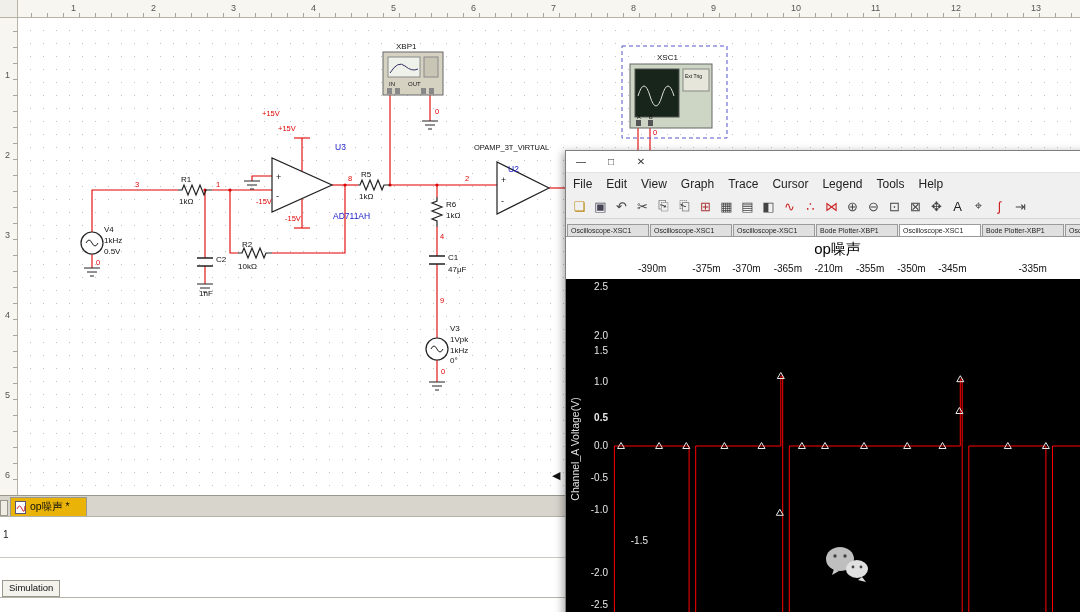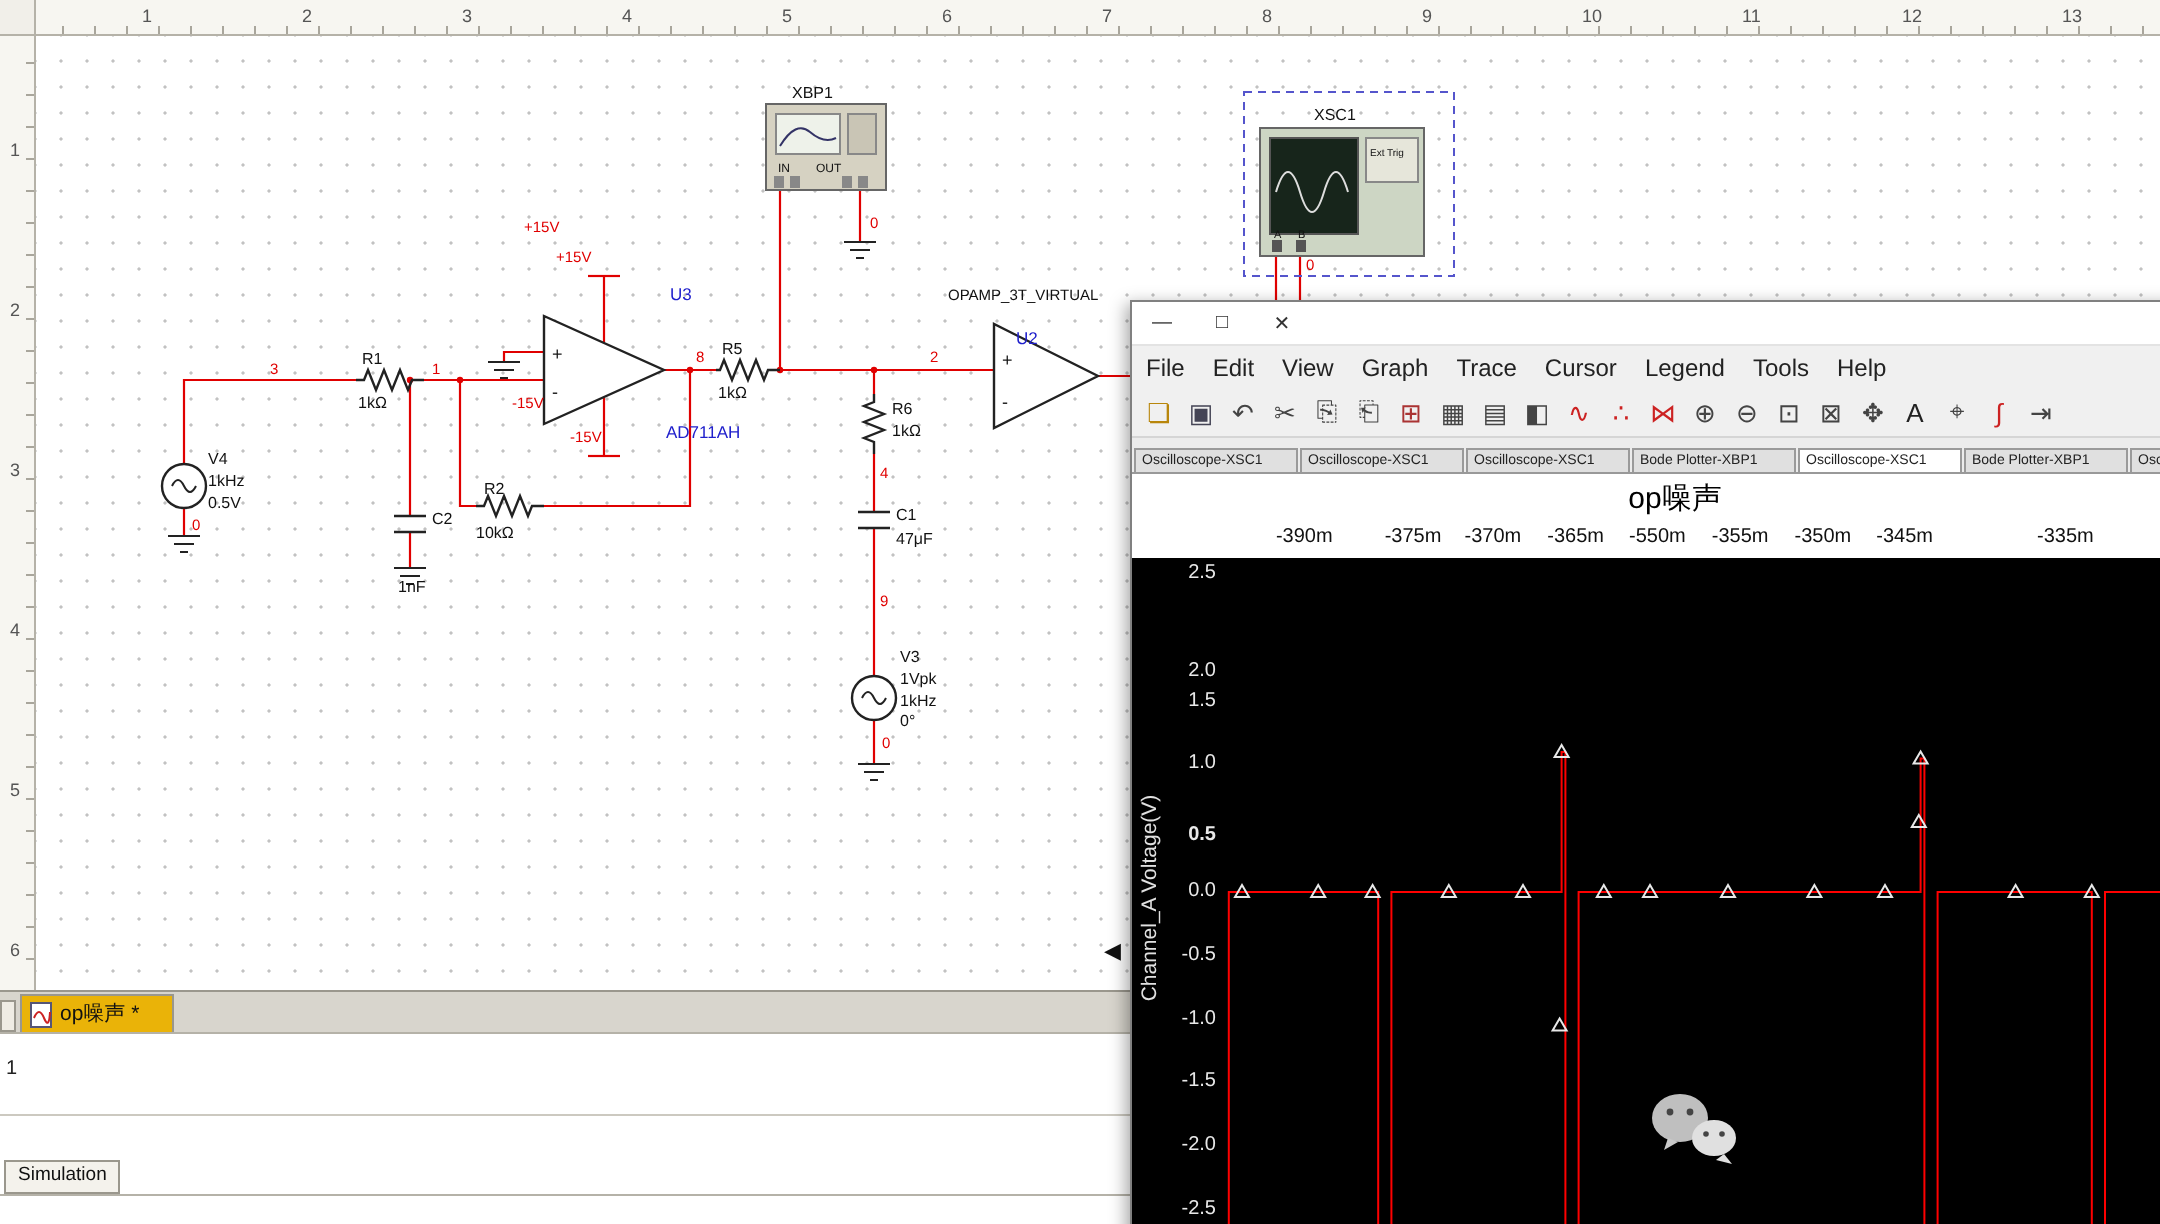--- a/index.html
+++ b/index.html
@@ -417,21 +417,21 @@
         <span class="gtab">Oscilloscope-XSC1</span>
       </div>
     <div class="chart">
       <div class="chart-head">
         <div class="ctitle">op噪声</div>
       <span class="xlab" style="left: 60.16px; margin-left: 26px;">-390m</span>
           <span class="xlab" style="left: 103.4px; margin-top: 48px;">-380m</span>
           <span class="xlab" style="left: 140.53px;">-375m</span>
           <span class="xlab" style="left: 180.48px;">-370m</span>
           <span class="xlab" style="left: 221.84px;">-365m</span>
-          <span class="xlab" style="left: 262.73px;">-550m</span>
+          <span class="xlab" style="left: 262.73px;">-210m</span>
           <span class="xlab" style="left: 304.09px;">-355m</span>
           <span class="xlab" style="left: 345.45px;">-350m</span>
           <span class="xlab" style="left: 386.34px;">-345m</span>
           <span class="xlab" style="left: 466.71px;">-335m</span>
         </div>
       <div class="plot">
         <span class="yaxis-title">Channel_A Voltage(V)</span>
         <svg width="470" height="342" style="position:absolute;left:47px;top:0">
             <polyline points="1.4,396.0 1.4,167.0 76.1,167.0 76.1,396.0 82.7,396.0 82.7,167.0 167.8,167.0 167.8,97.0 169.7,97.0 169.7,396.0 176.3,396.0 176.3,167.0 347.3,167.0 347.3,100.2 349.2,100.2 349.2,396.0 355.8,396.0 355.8,167.0 432.9,167.0 432.9,396.0 439.5,396.0 439.5,167.0 470.0,167.0" fill="none" stroke="#ff0000" stroke-width="1"></polyline>
             <path d="M8.0,163.5 L4.5,169.5 L11.5,169.5 Z" fill="none" stroke="#e8e8e8" stroke-width="1"></path>
@@ -464,20 +464,20 @@
           </svg>
         </div>
       <span class="ytick" style="top: 2px;">2.5</span>
           <span class="ytick" style="top: 51px;">2.0</span>
           <span class="ytick" style="top: 65.6px;">1.5</span>
           <span class="ytick" style="top: 97.4px;">1.0</span>
           <span class="ytick" style="top: 133px; font-weight: bold;">0.5</span>
           <span class="ytick" style="top: 161px;">0.0</span>
           <span class="ytick" style="top: 192.8px;">-0.5</span>
           <span class="ytick" style="top: 224.6px;">-1.0</span>
-          <span class="ytick" style="top: 256.4px;">-1.5</span>
+          <span class="ytick" style="top: 256.4px; margin-left: 40px;">-1.5</span>
           <span class="ytick" style="top: 288.2px;">-2.0</span>
           <span class="ytick" style="top: 320px;">-2.5</span>
         </div>
     </div>
   </div>
 
 </div>
 
 </body></html>

